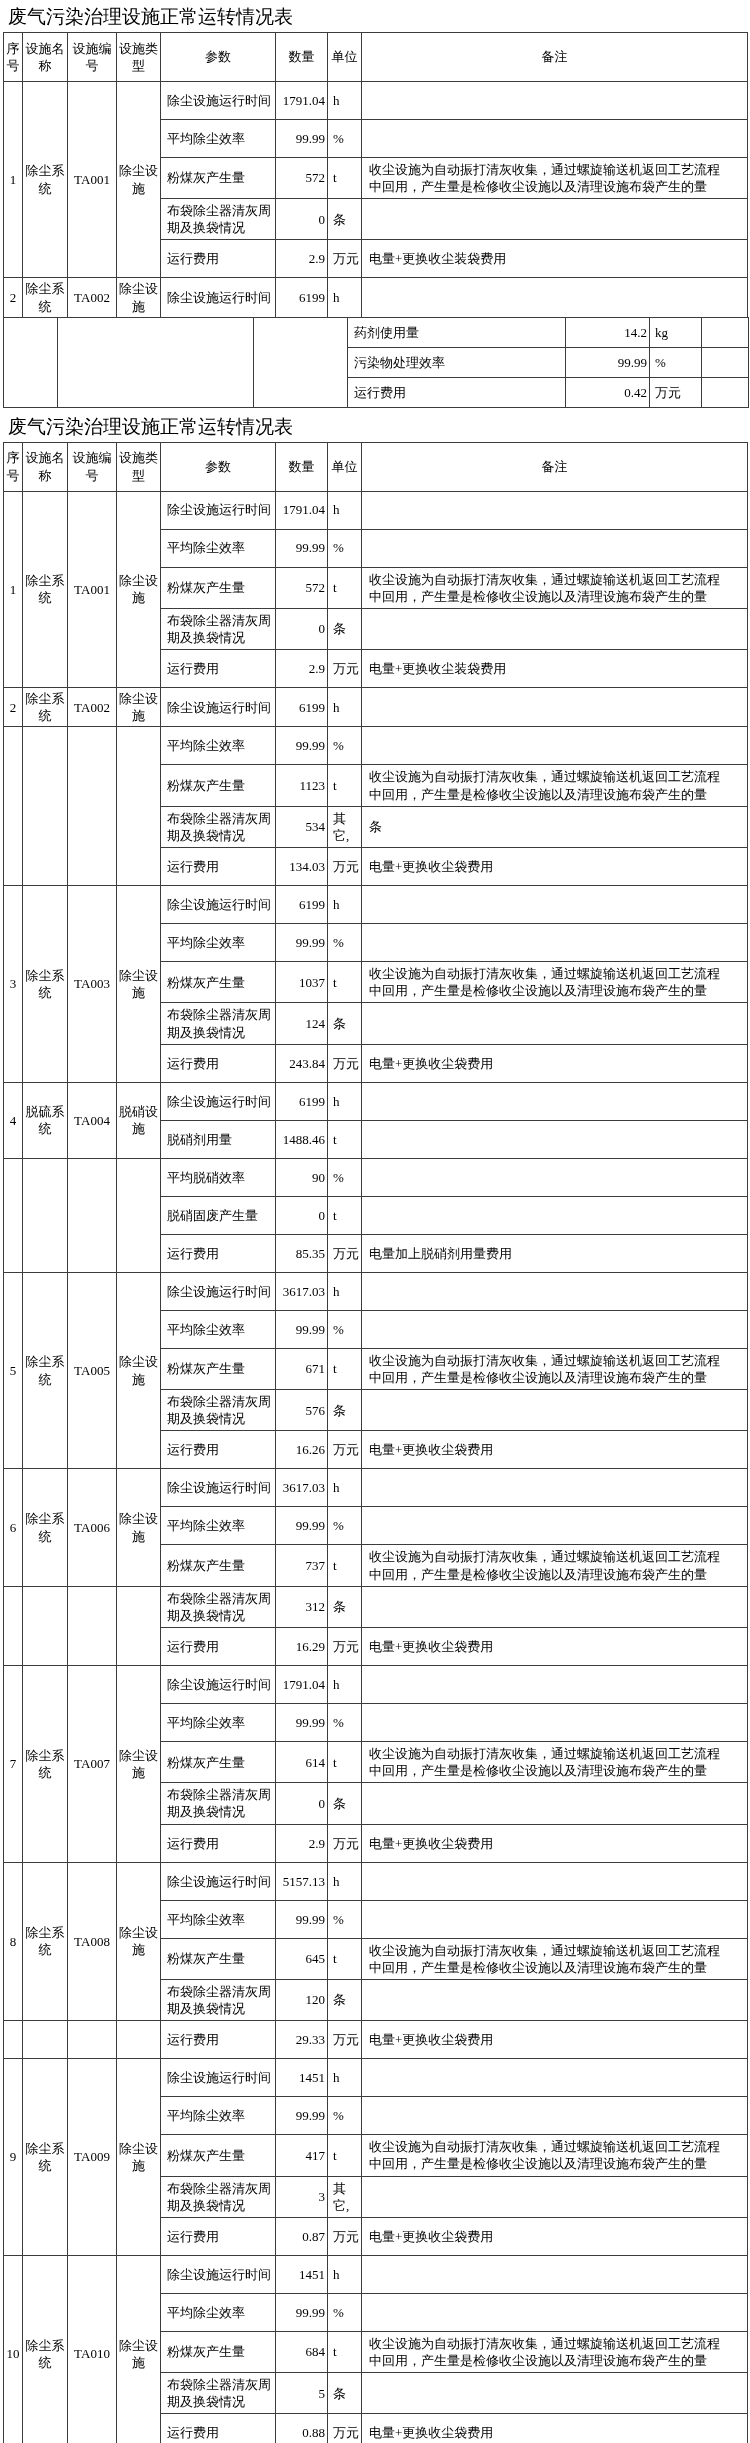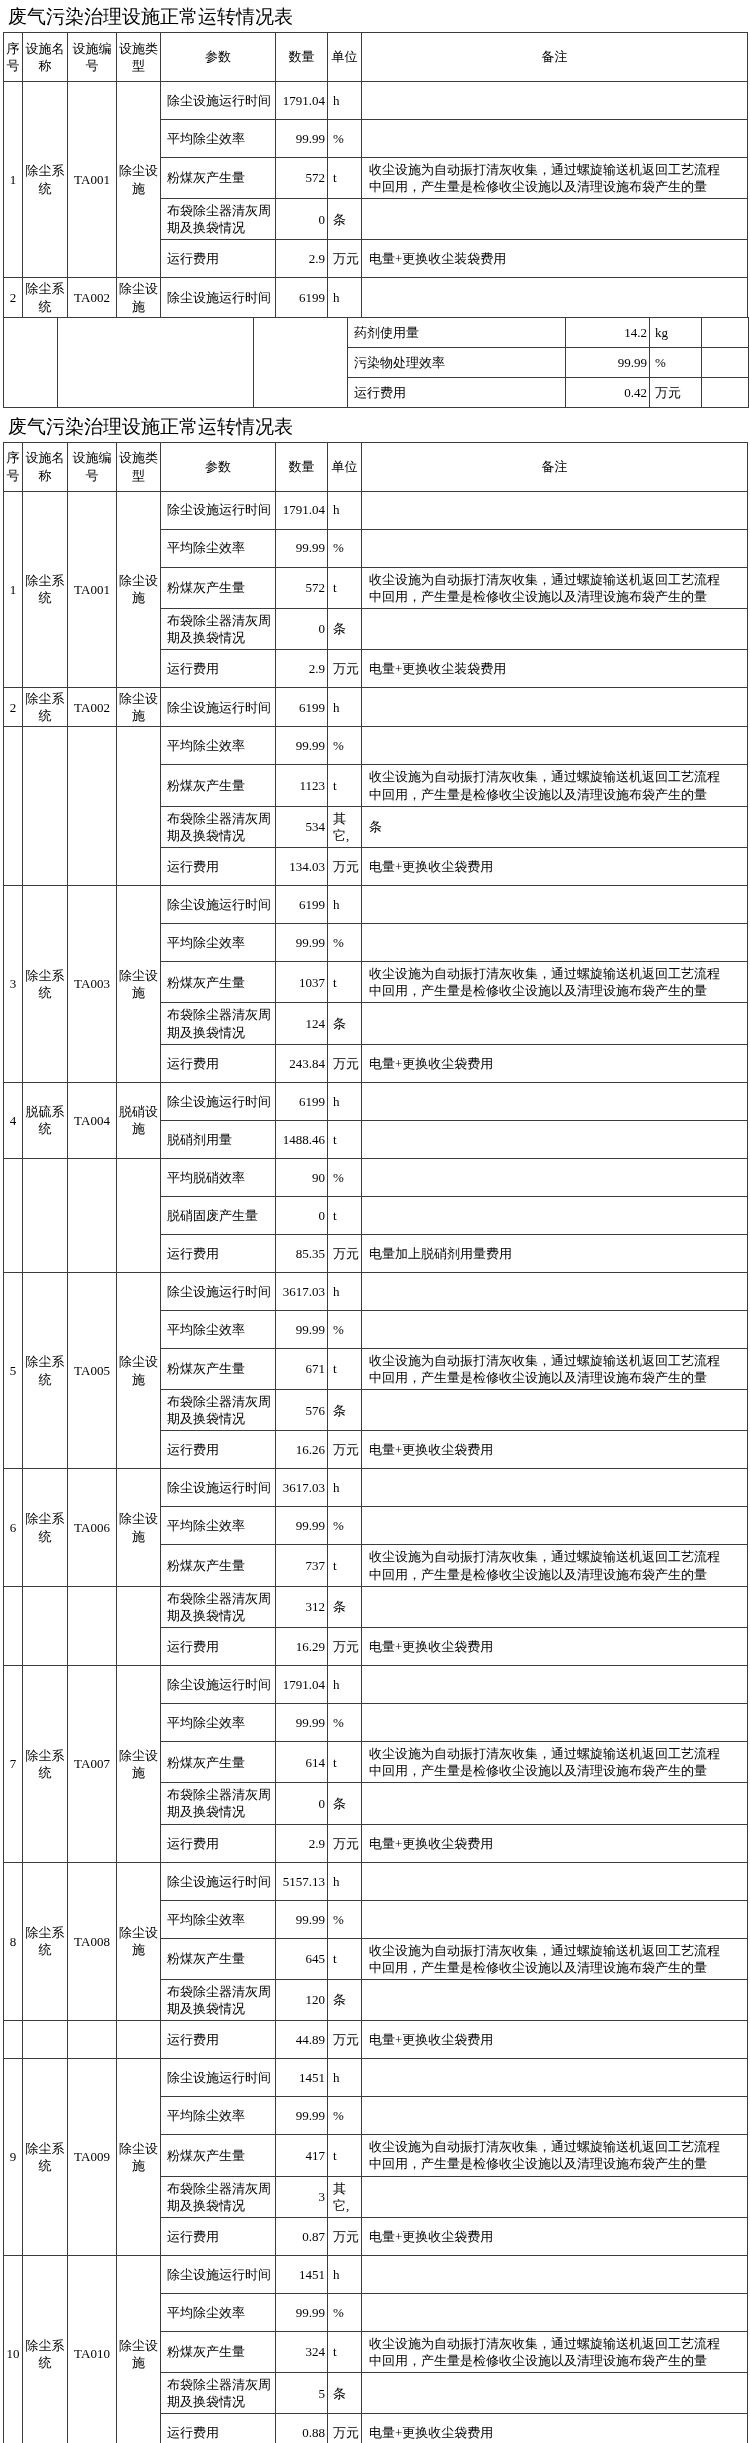--- a/index.html
+++ b/index.html
@@ -440,21 +440,21 @@
           <td class="qty">120</td>
           <td class="unit">条</td>
           <td class="note"></td>
         </tr>
         <tr class="prow">
           <td class="lbl"></td>
           <td class="lbl"></td>
           <td class="lbl"></td>
           <td class="lbl"></td>
           <td class="param">运行费用</td>
-          <td class="qty">44.89</td>
+          <td class="qty">29.33</td>
           <td class="unit">万元</td>
           <td class="note">电量+更换收尘袋费用</td>
         </tr>
         <tr class="prow">
           <td class="lbl" rowspan="5">9</td>
           <td class="lbl" rowspan="5">除尘系统</td>
           <td class="lbl" rowspan="5">TA009</td>
           <td class="lbl" rowspan="5">除尘设施</td>
           <td class="param">除尘设施运行时间</td>
           <td class="qty">1451</td>
@@ -496,21 +496,21 @@
           <td class="note"></td>
         </tr>
         <tr class="prow">
           <td class="param">平均除尘效率</td>
           <td class="qty">99.99</td>
           <td class="unit">%</td>
           <td class="note"></td>
         </tr>
         <tr class="prow">
           <td class="param">粉煤灰产生量</td>
-          <td class="qty">324</td>
+          <td class="qty">684</td>
           <td class="unit">t</td>
           <td class="note">收尘设施为自动振打清灰收集，通过螺旋输送机返回工艺流程中回用，产生量是检修收尘设施以及清理设施布袋产生的量</td>
         </tr>
         <tr class="prow">
           <td class="param">布袋除尘器清灰周期及换袋情况</td>
           <td class="qty">5</td>
           <td class="unit">条</td>
           <td class="note"></td>
         </tr>
         <tr class="prow">

